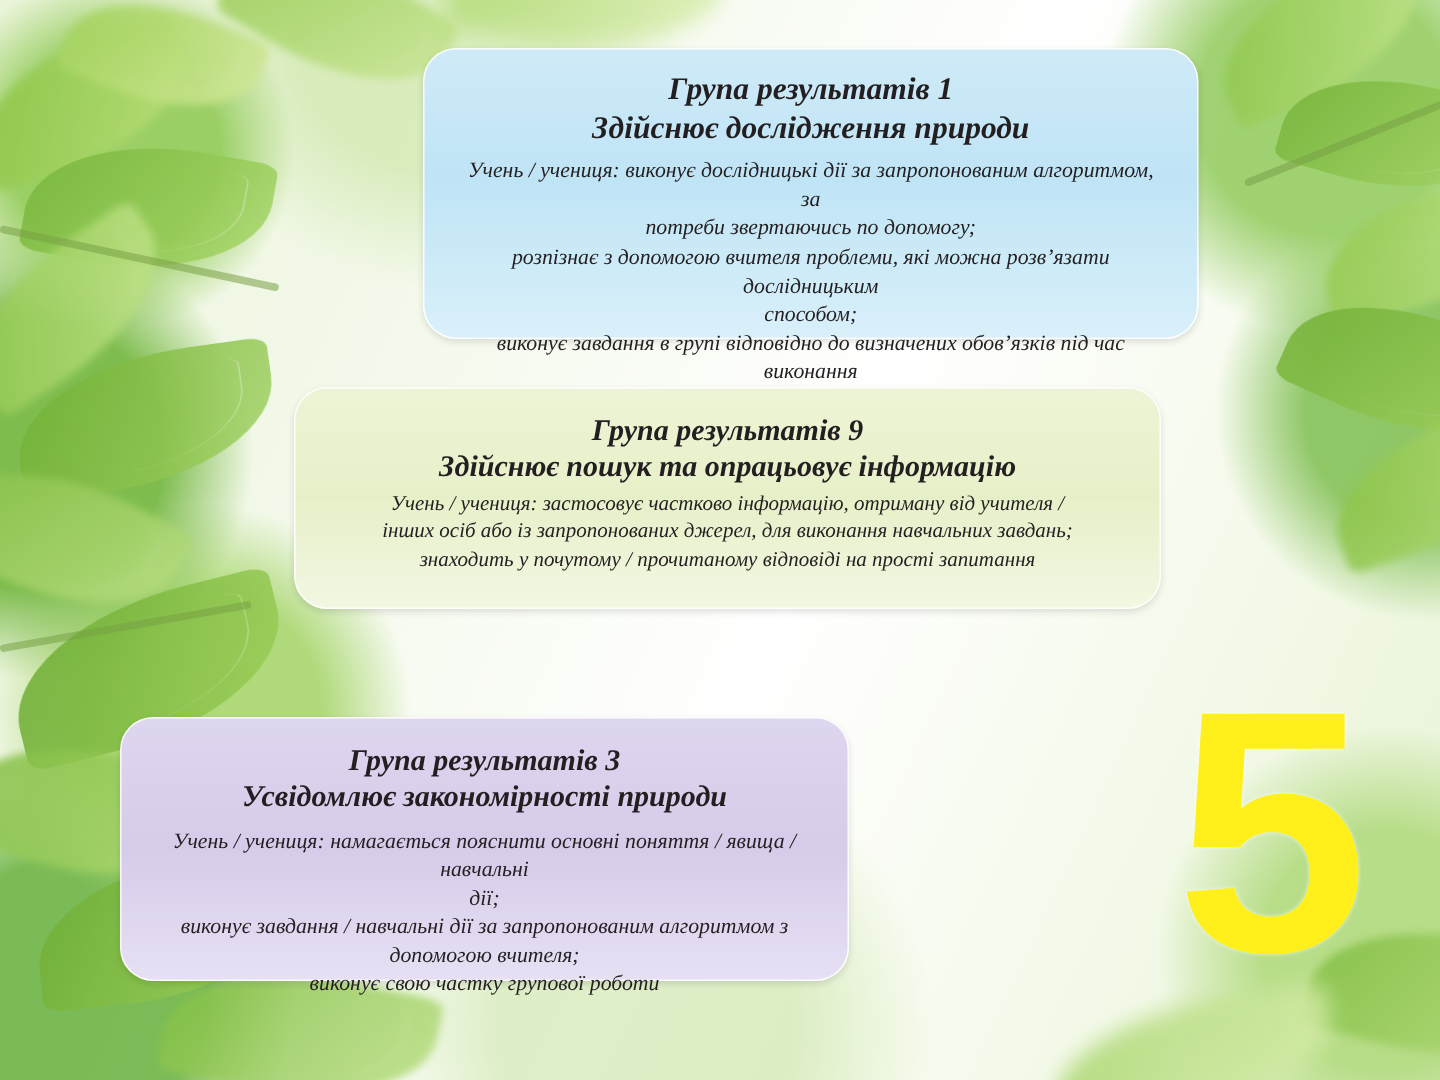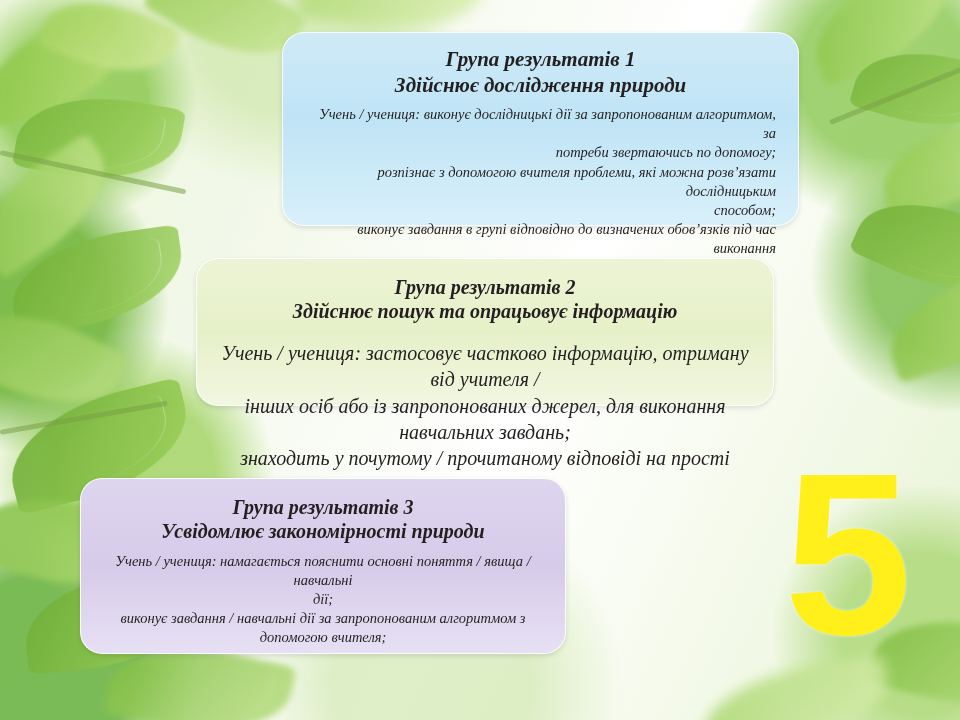--- a/index.html
+++ b/index.html
@@ -99,33 +99,33 @@
   
   #box1 {
     left: 282px;
     top: 32px;
     width: 517px;
     height: 194px;
     background: linear-gradient(180deg, #cfeaf7 0%, #bfe4f6 45%, #d9f0fa 100%);
     padding-top: 14px;
   }
   #box1 .title { font-size: 21px; }
-  #box1 .body { font-size: 14.5px; margin-top: 7px; text-align: right; }
+  #box1 .body { font-size: 14.5px; margin-top: 7px; }
 
   
   #box2 {
     left: 196px;
     top: 258px;
     width: 578px;
     height: 148px;
     background: linear-gradient(180deg, #edf4d6 0%, #e6f0c8 50%, #f2f7e2 100%);
     padding-top: 16px;
   }
   #box2 .title { font-size: 20px; }
-  #box2 .body { font-size: 20px; margin-top: 16px; }
+  #box2 .body { font-size: 14px; margin-top: 4px; }
 
   
   #box3 {
     left: 80px;
     top: 478px;
     width: 486px;
     height: 176px;
     background: linear-gradient(180deg, #ded5ef 0%, #d6cbe9 50%, #e7e0f4 100%);
     padding-top: 16px;
   }
@@ -177,36 +177,37 @@
       <span class="line">Учень / учениця: виконує дослідницькі дії за запропонованим  алгоритмом, за</span>
       <span class="line">потреби звертаючись по допомогу;</span>
       <span class="line">розпізнає з допомогою вчителя проблеми, які можна розв’язати дослідницьким</span>
       <span class="line">способом;</span>
       <span class="line">виконує завдання в групі відповідно до визначених обов’язків під час виконання</span>
     </div>
   </div>
 
   <div class="box" id="box2">
     <div class="title">
-      <span class="line">Група результатів 2</span>
+      <span class="line">Група результатів 9</span>
       <span class="line">Здійснює пошук та опрацьовує інформацію</span>
     </div>
     <div class="body">
       <span class="line">Учень / учениця: застосовує частково інформацію, отриману від учителя /</span>
       <span class="line">інших осіб або із запропонованих джерел, для виконання  навчальних завдань;</span>
       <span class="line">знаходить у почутому / прочитаному відповіді на прості запитання</span>
     </div>
   </div>
 
   <div class="box" id="box3">
     <div class="title">
       <span class="line">Група результатів 3</span>
       <span class="line">Усвідомлює закономірності  природи</span>
     </div>
     <div class="body">
       <span class="line">Учень / учениця: намагається пояснити основні поняття / явища /навчальні</span>
       <span class="line">дії;</span>
       <span class="line">виконує завдання / навчальні дії за запропонованим алгоритмом з</span>
       <span class="line">допомогою вчителя;</span>
+      <span class="line">виконує свою частку групової роботи</span>
     </div>
   </div>
 
 </div>
 
 </body></html>

